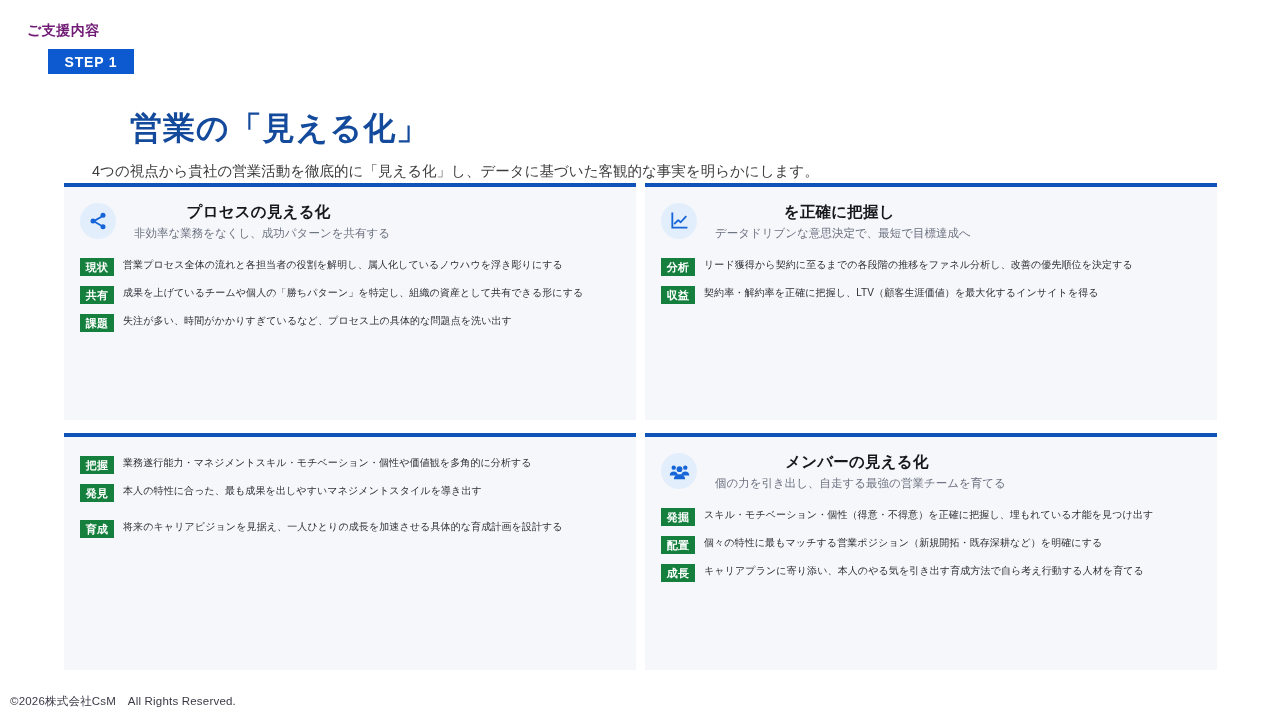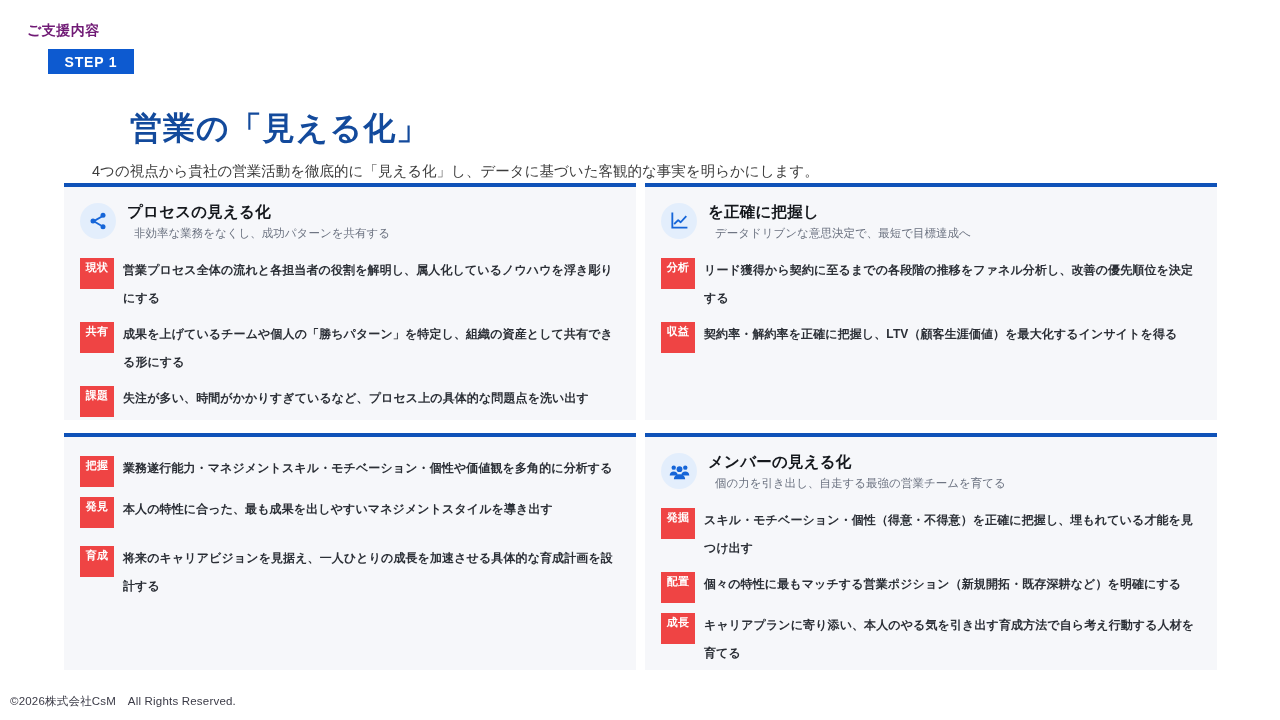--- a/index.html
+++ b/index.html
@@ -88,20 +88,21 @@
     position: relative;
     box-sizing: border-box;
     padding: 13px 16px 0 16px;
   }
 
   .card-head {
     display: flex;
     align-items: flex-start;
     gap: 11px;
     height: 52px;
+    text-align: center;
   }
 
   .icon-circle {
     width: 36px;
     height: 36px;
     border-radius: 50%;
     background: #e3eefc;
     display: flex;
     align-items: center;
     justify-content: center;
@@ -133,39 +134,38 @@
   .row {
     display: flex;
     align-items: flex-start;
     gap: 9px;
     margin-bottom: 8px;
   }
 
   .tag {
     flex: 0 0 auto;
     min-width: 34px;
-    height: 31px;
+    height: 18px;
     padding: 0 5px;
-    background: #ef4444;
+    background: #15803d;
     color: #ffffff;
     font-size: 11px;
     font-weight: 700;
     line-height: 18px;
     text-align: center;
     letter-spacing: .3px;
     margin-top: 2px;
     box-sizing: border-box;
   }
 
   .row-text {
-    font-size: 12px;
-    line-height: 28px;
+    font-size: 10px;
+    line-height: 18px;
     color: #2b2f36;
     letter-spacing: .1px;
-    font-weight: bold;
   }
 
   .row.gap-before { margin-top: 16px; }
 
   
   .footer {
     position: absolute;
     left: 10px;
     bottom: 11px;
     font-size: 11.5px;

